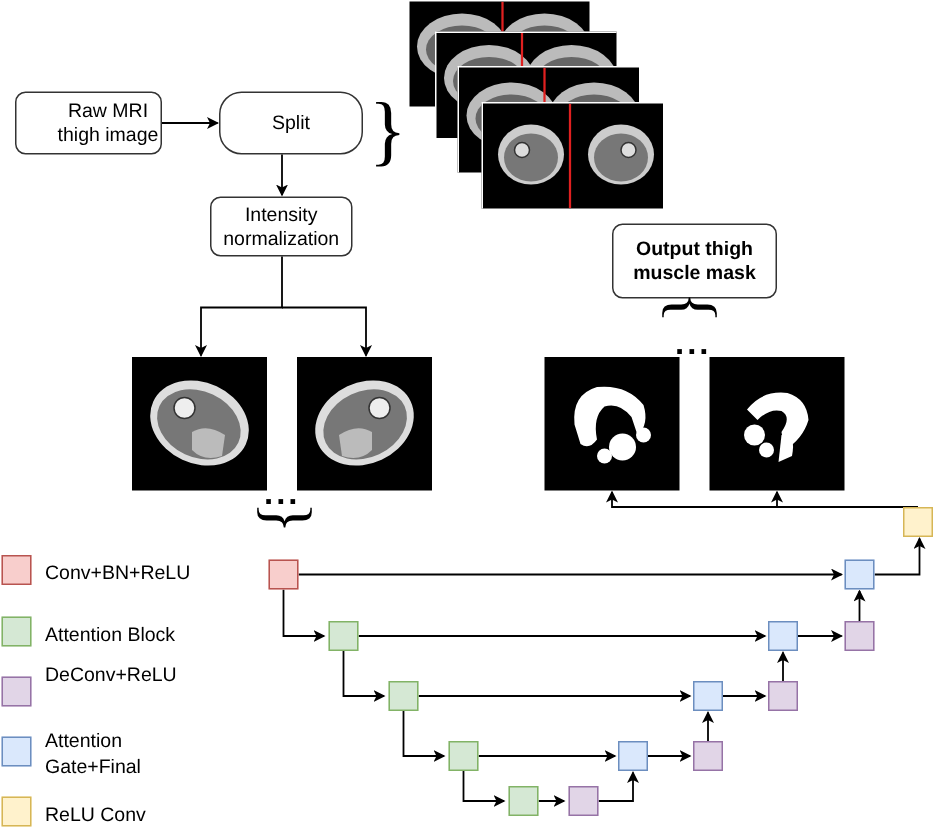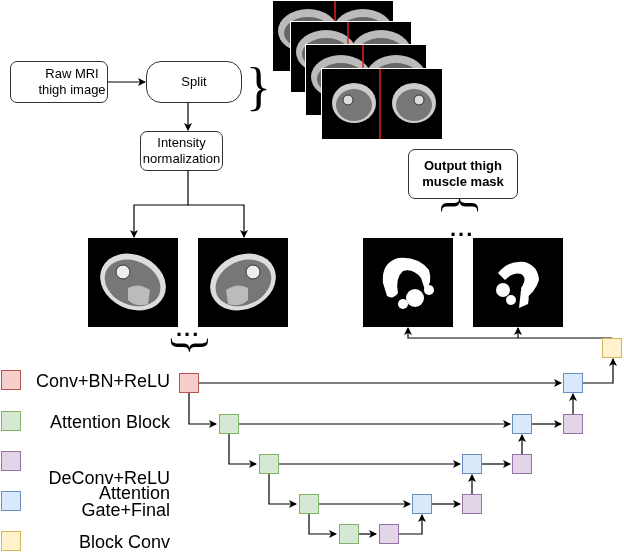--- a/index.html
+++ b/index.html
@@ -3,31 +3,31 @@
 <meta charset="utf-8">
 <style>
   html, body { margin: 0; padding: 0; background: #ffffff; }
   body { width: 624px; height: 553px; position: relative; overflow: hidden;
          font-family: "Liberation Sans", sans-serif; color: #000; }
   .box { position: absolute; border: 1px solid #333; border-radius: 7px; background: #fff;
          display: flex; align-items: center; justify-content: center; text-align: center;
          font-size: 13px; line-height: 16px; box-sizing: border-box; white-space: pre-line; }
   .mri { position: absolute; background: #000; overflow: hidden; }
   .legend-swatch { position: absolute; width: 20px; height: 20px; box-sizing: border-box; border: 1.5px solid; }
-  .legend-label { position: absolute; font-size: 18px; line-height: 17px; text-align: right; width: 140px; white-space: pre-line; }
+  .legend-label { position: absolute; font-size: 13px; line-height: 17px; text-align: left; width: 140px; white-space: pre-line; }
   .blk { position: absolute; width: 20px; height: 20px; box-sizing: border-box; border: 1.5px solid; }
   svg.overlay { position: absolute; left: 0; top: 0; }
 </style>
 </head>
 <body>
 
 <div class="box" style="left:10px;top:61px;width:98px;height:42px;padding-left:26px;">Raw MRI
 thigh image</div>
 <div class="box" style="left:146px;top:61px;width:96px;height:42px;border-radius:15px;">Split</div>
-<div class="box" style="left:140px;top:131px;width:83px;height:40px;">Intensity
+<div class="box" style="left:140px;top:131px;width:95px;height:40px;">Intensity
 normalization</div>
 <div class="box" style="left:408px;top:149px;width:110px;height:50px;font-weight:bold;">Output thigh
 muscle mask</div>
 
 <div>
   <div class="mri" style="left:273px;top:1px;width:120px;height:70px;"><svg width="120" height="70">
         <ellipse cx="35" cy="30" rx="30" ry="22" fill="#bbb"></ellipse>
         <ellipse cx="35" cy="32" rx="24" ry="16" fill="#666"></ellipse>
         <ellipse cx="90" cy="30" rx="30" ry="22" fill="#bbb"></ellipse>
         <ellipse cx="90" cy="32" rx="24" ry="16" fill="#666"></ellipse>
@@ -86,26 +86,26 @@
 
 <div style="position:absolute;left:176px;top:316px;font-size:22px;font-weight:bold;letter-spacing:2px;">...</div>
 <div style="position:absolute;left:450px;top:216px;font-size:22px;font-weight:bold;letter-spacing:2px;">...</div>
 
 <div>
   <div class="legend-swatch" style="left:1px;top:370px;background:#f8cecc;border-color:#b85450;"></div>
   <div class="legend-label" style="left:30px;top:373px;">Conv+BN+ReLU</div>
   <div class="legend-swatch" style="left:1px;top:411px;background:#d5e8d4;border-color:#82b366;"></div>
   <div class="legend-label" style="left:30px;top:414px;">Attention Block</div>
   <div class="legend-swatch" style="left:1px;top:451px;background:#e1d5e7;border-color:#9673a6;"></div>
-  <div class="legend-label" style="left:30px;top:470px;">DeConv+ReLU</div>
+  <div class="legend-label" style="left:30px;top:441px;">DeConv+ReLU</div>
   <div class="legend-swatch" style="left:1px;top:491px;background:#dae8fc;border-color:#6c8ebf;"></div>
   <div class="legend-label" style="left:30px;top:485px;">Attention
 Gate+Final</div>
   <div class="legend-swatch" style="left:1px;top:531px;background:#fff2cc;border-color:#d6b656;"></div>
-  <div class="legend-label" style="left:30px;top:534px;">Block Conv</div>
+  <div class="legend-label" style="left:30px;top:534px;">ReLU Conv</div>
 </div>
 
 <svg class="overlay" width="624" height="553">
   <defs>
     <marker id="ah" markerWidth="8" markerHeight="8" refX="7" refY="4" orient="auto" markerUnits="userSpaceOnUse">
       <path d="M0,0 L8,4 L0,8 L2,4 Z" fill="#000"></path>
     </marker>
   </defs>
   <g fill="none" stroke="#000" stroke-width="1.2">
     <line x1="108" y1="82" x2="145" y2="82" marker-end="url(#ah)"></line>

